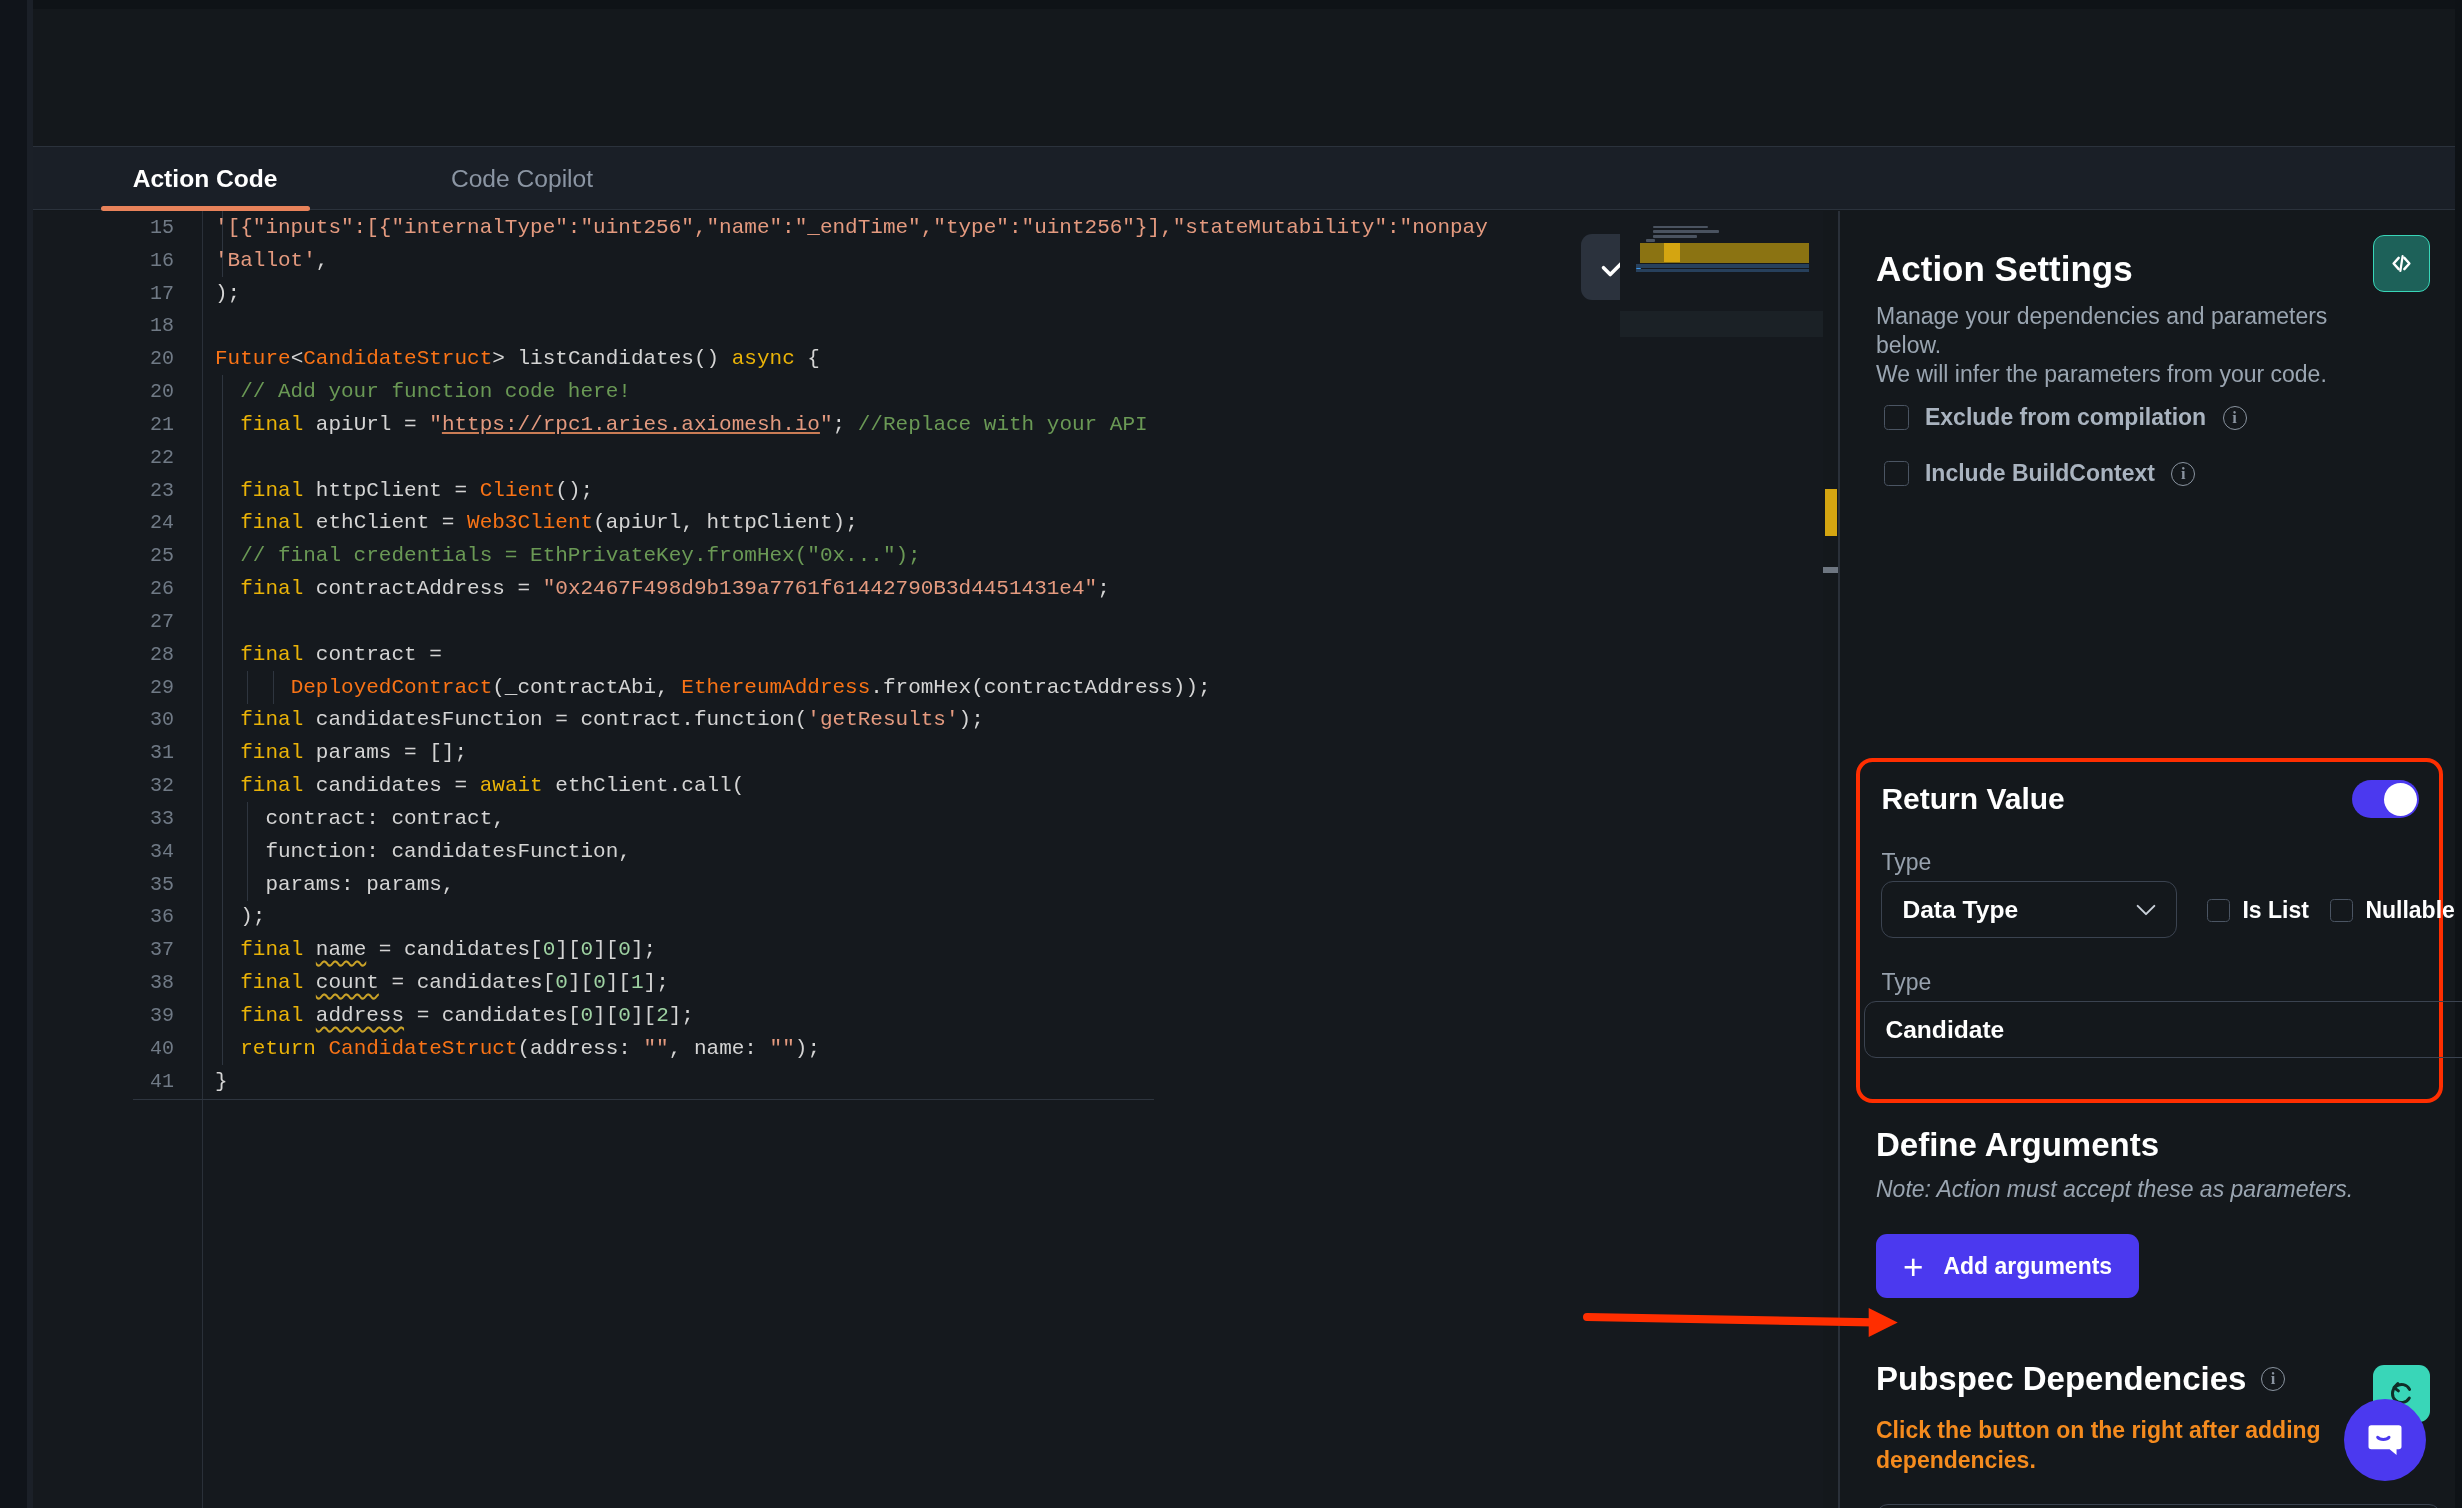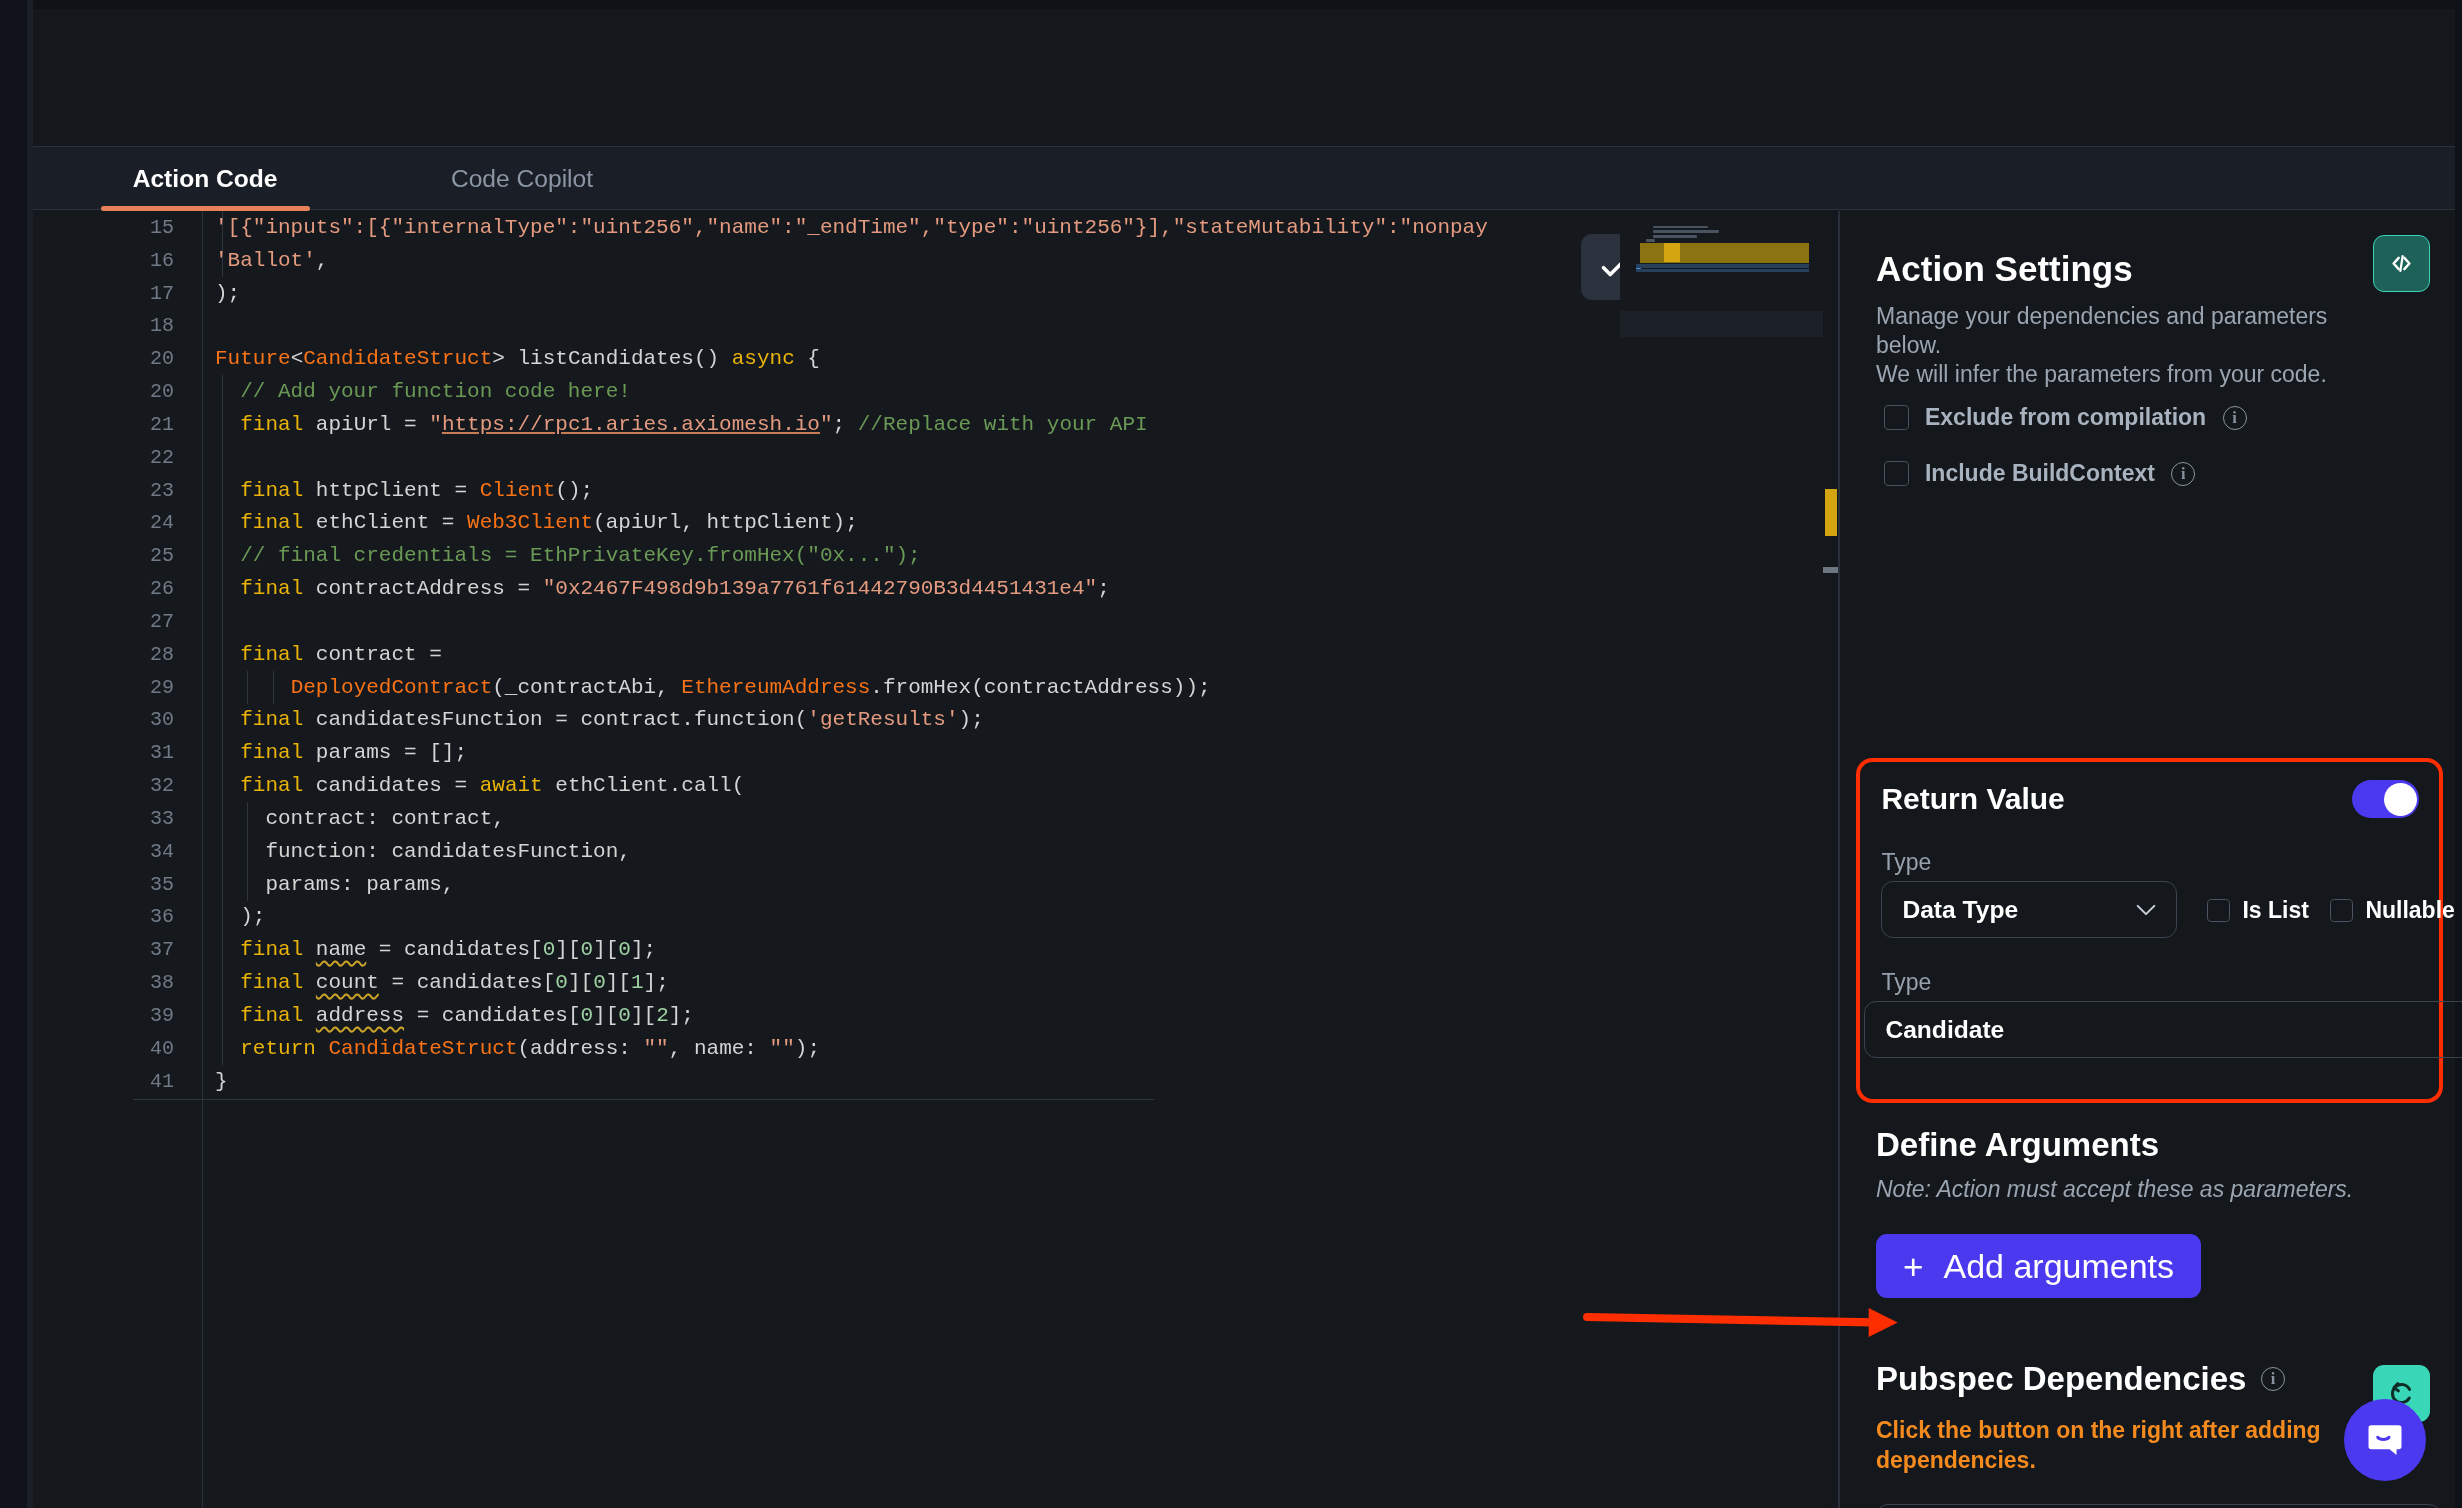--- a/index.html
+++ b/index.html
@@ -193,21 +193,21 @@
 
   
   .sec-title { position:absolute; left:36px; font-size:33px; font-weight:bold; color:#ffffff; }
   .sec-note { position:absolute; left:36px; font-size:23px; color:#9aa5b1; }
   .primary-btn {
     position:absolute; left:36px; height:64px; padding:0 27px;
     background:#4b39ef; border:none; border-radius:11px;
     display:flex; align-items:center; gap:20px; cursor:pointer;
   }
   .primary-btn .plus { font-size:35px; color:#fff; line-height:1; font-weight:300; }
-  .primary-btn .txt { font-size:34px; font-weight:normal; color:#fff; }
+  .primary-btn .txt { font-size:23px; font-weight:bold; color:#fff; }
 
   .refresh-btn {
     position:absolute; right:25.5px; top:1154px; width:57px; height:57px;
     border-radius:11px; background:#39d6b8;
     display:flex; align-items:center; justify-content:center; cursor:pointer;
   }
   .warn-text {
     position:absolute; left:36px; top:1204px; width:511px;
     font-size:23px; line-height:30px; font-weight:bold; color:#f58b1e;
   }

